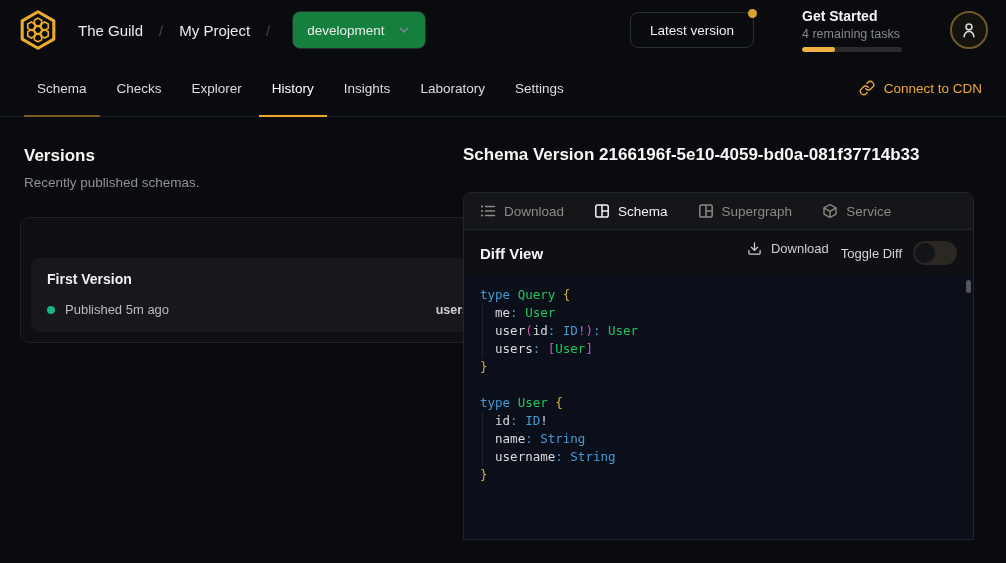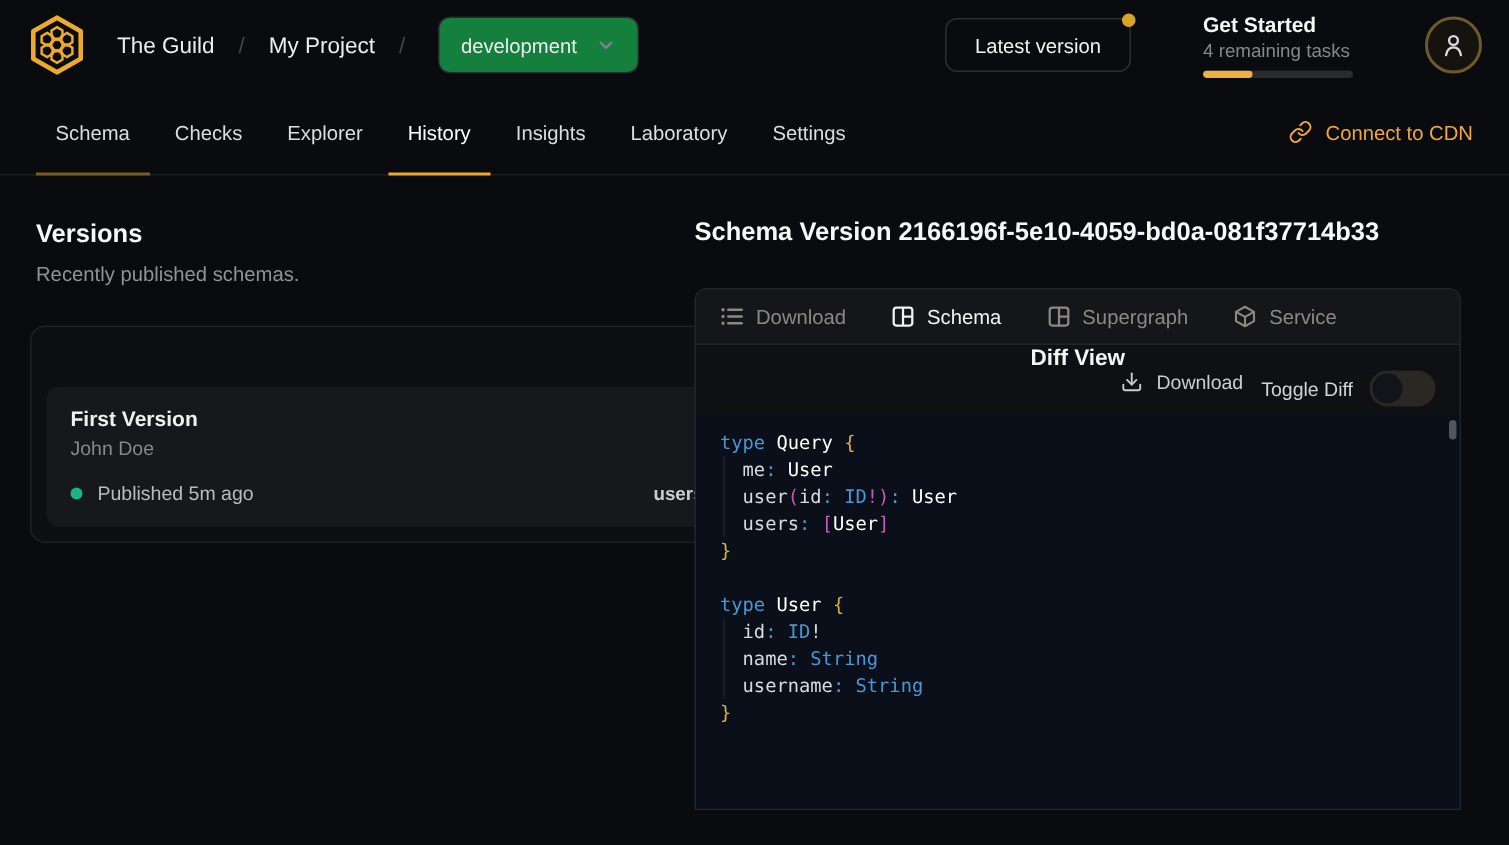--- a/index.html
+++ b/index.html
@@ -70,34 +70,34 @@
   .vi-status { font-size:13px; color:#b9bbbe; }
   .vi-badge { margin-left:auto; font-size:12.5px; font-weight:700; color:#cbcdd0; }
 
   .right-panel { position:absolute; left:463px; top:0; right:32px; height:100%; }
   .rp-title { margin-top:28px; font-size:17px; font-weight:600; color:#f7f7f8; }
   .rp-sub { margin-top:9px; font-size:13.5px; color:#8f9296; }
   .detail-box { margin-top:27px; border:1px solid #23252c; border-radius:8px 8px 0 0; background:#0f1014; overflow:hidden; }
   .detail-tabs { height:37px; display:flex; align-items:center; gap:30px; padding:0 16px; background:#15161a; border-bottom:1px solid #23252c; }
   .dtab { display:flex; align-items:center; gap:8px; font-size:13.5px; color:#8d8882; cursor:pointer; }
   .dtab.active { color:#f2f2f3; font-weight:500; }
-  .diff-row { height:46px; display:flex; align-items:center; padding:0 16px;flex-direction:column; }
+  .diff-row { height:46px; display:flex; align-items:center; padding:0 16px; }
   .diff-title { font-size:15px; font-weight:700; color:#f5f5f6; }
   .diff-actions { margin-left:auto; display:flex; align-items:flex-start; gap:12px; }
   .download-btn { display:flex; align-items:center; gap:9px; font-size:13px; color:#cbcdd0; cursor:pointer; }
   .toggle-group { display:flex; align-items:center; gap:11px; }
   .toggle-label { font-size:13px; color:#d2d4d7; }
   .switch { position:relative; width:44px; height:24px; border-radius:12px; background:#2b2722; cursor:pointer; }
   .switch .knob { position:absolute; left:2px; top:2px; width:20px; height:20px; border-radius:50%; background:#131419; }
 
   
   .code-wrap { position:relative; height:263px; background:#0a0f1a; padding:10px 16px; overflow:hidden; }
   .code-line { font-family:"DejaVu Sans Mono", monospace; font-size:12.5px; line-height:18px; white-space:pre; }
   .tk-kw { color:#4799d4; } 
-  .tk-ty { color:#ffffff; } 
+  .tk-ty { color:#22c55e; } 
   .tk-br { color:#d9b13e; } 
   .tk-pu { color:#c75ab8; } 
   .tk-fd { color:#d8dbe0; } 
   .tk-pl { color:#d8dbe0; }
   .indent-guide { position:absolute; left:18px; width:1px; background:#1b2330; }
   .guide-1 { top:28px; height:54px; }
   .guide-2 { top:136px; height:54px; }
   .code-scroll-thumb { position:absolute; right:2px; top:4px; width:5px; height:13px; border-radius:3px; background:#50555e; }
 </style>
 </head>
@@ -188,21 +188,20 @@
 </div>
 
 <div class="content">
 
   <div class="left-panel">
     <div class="lp-title">Versions</div>
     <div class="lp-sub">Recently published schemas.</div>
     <div class="version-card">
       <div class="version-item">
         <div class="vi-name">First Version</div>
-        <div class="vi-author">John Doe</div>
         <div class="vi-meta">
           <span class="vi-dot"></span>
           <span class="vi-status">Published 5m ago</span>
           <span class="vi-badge">users</span>
         </div>
       </div>
     </div>
   </div>
 
   <div class="right-panel">

